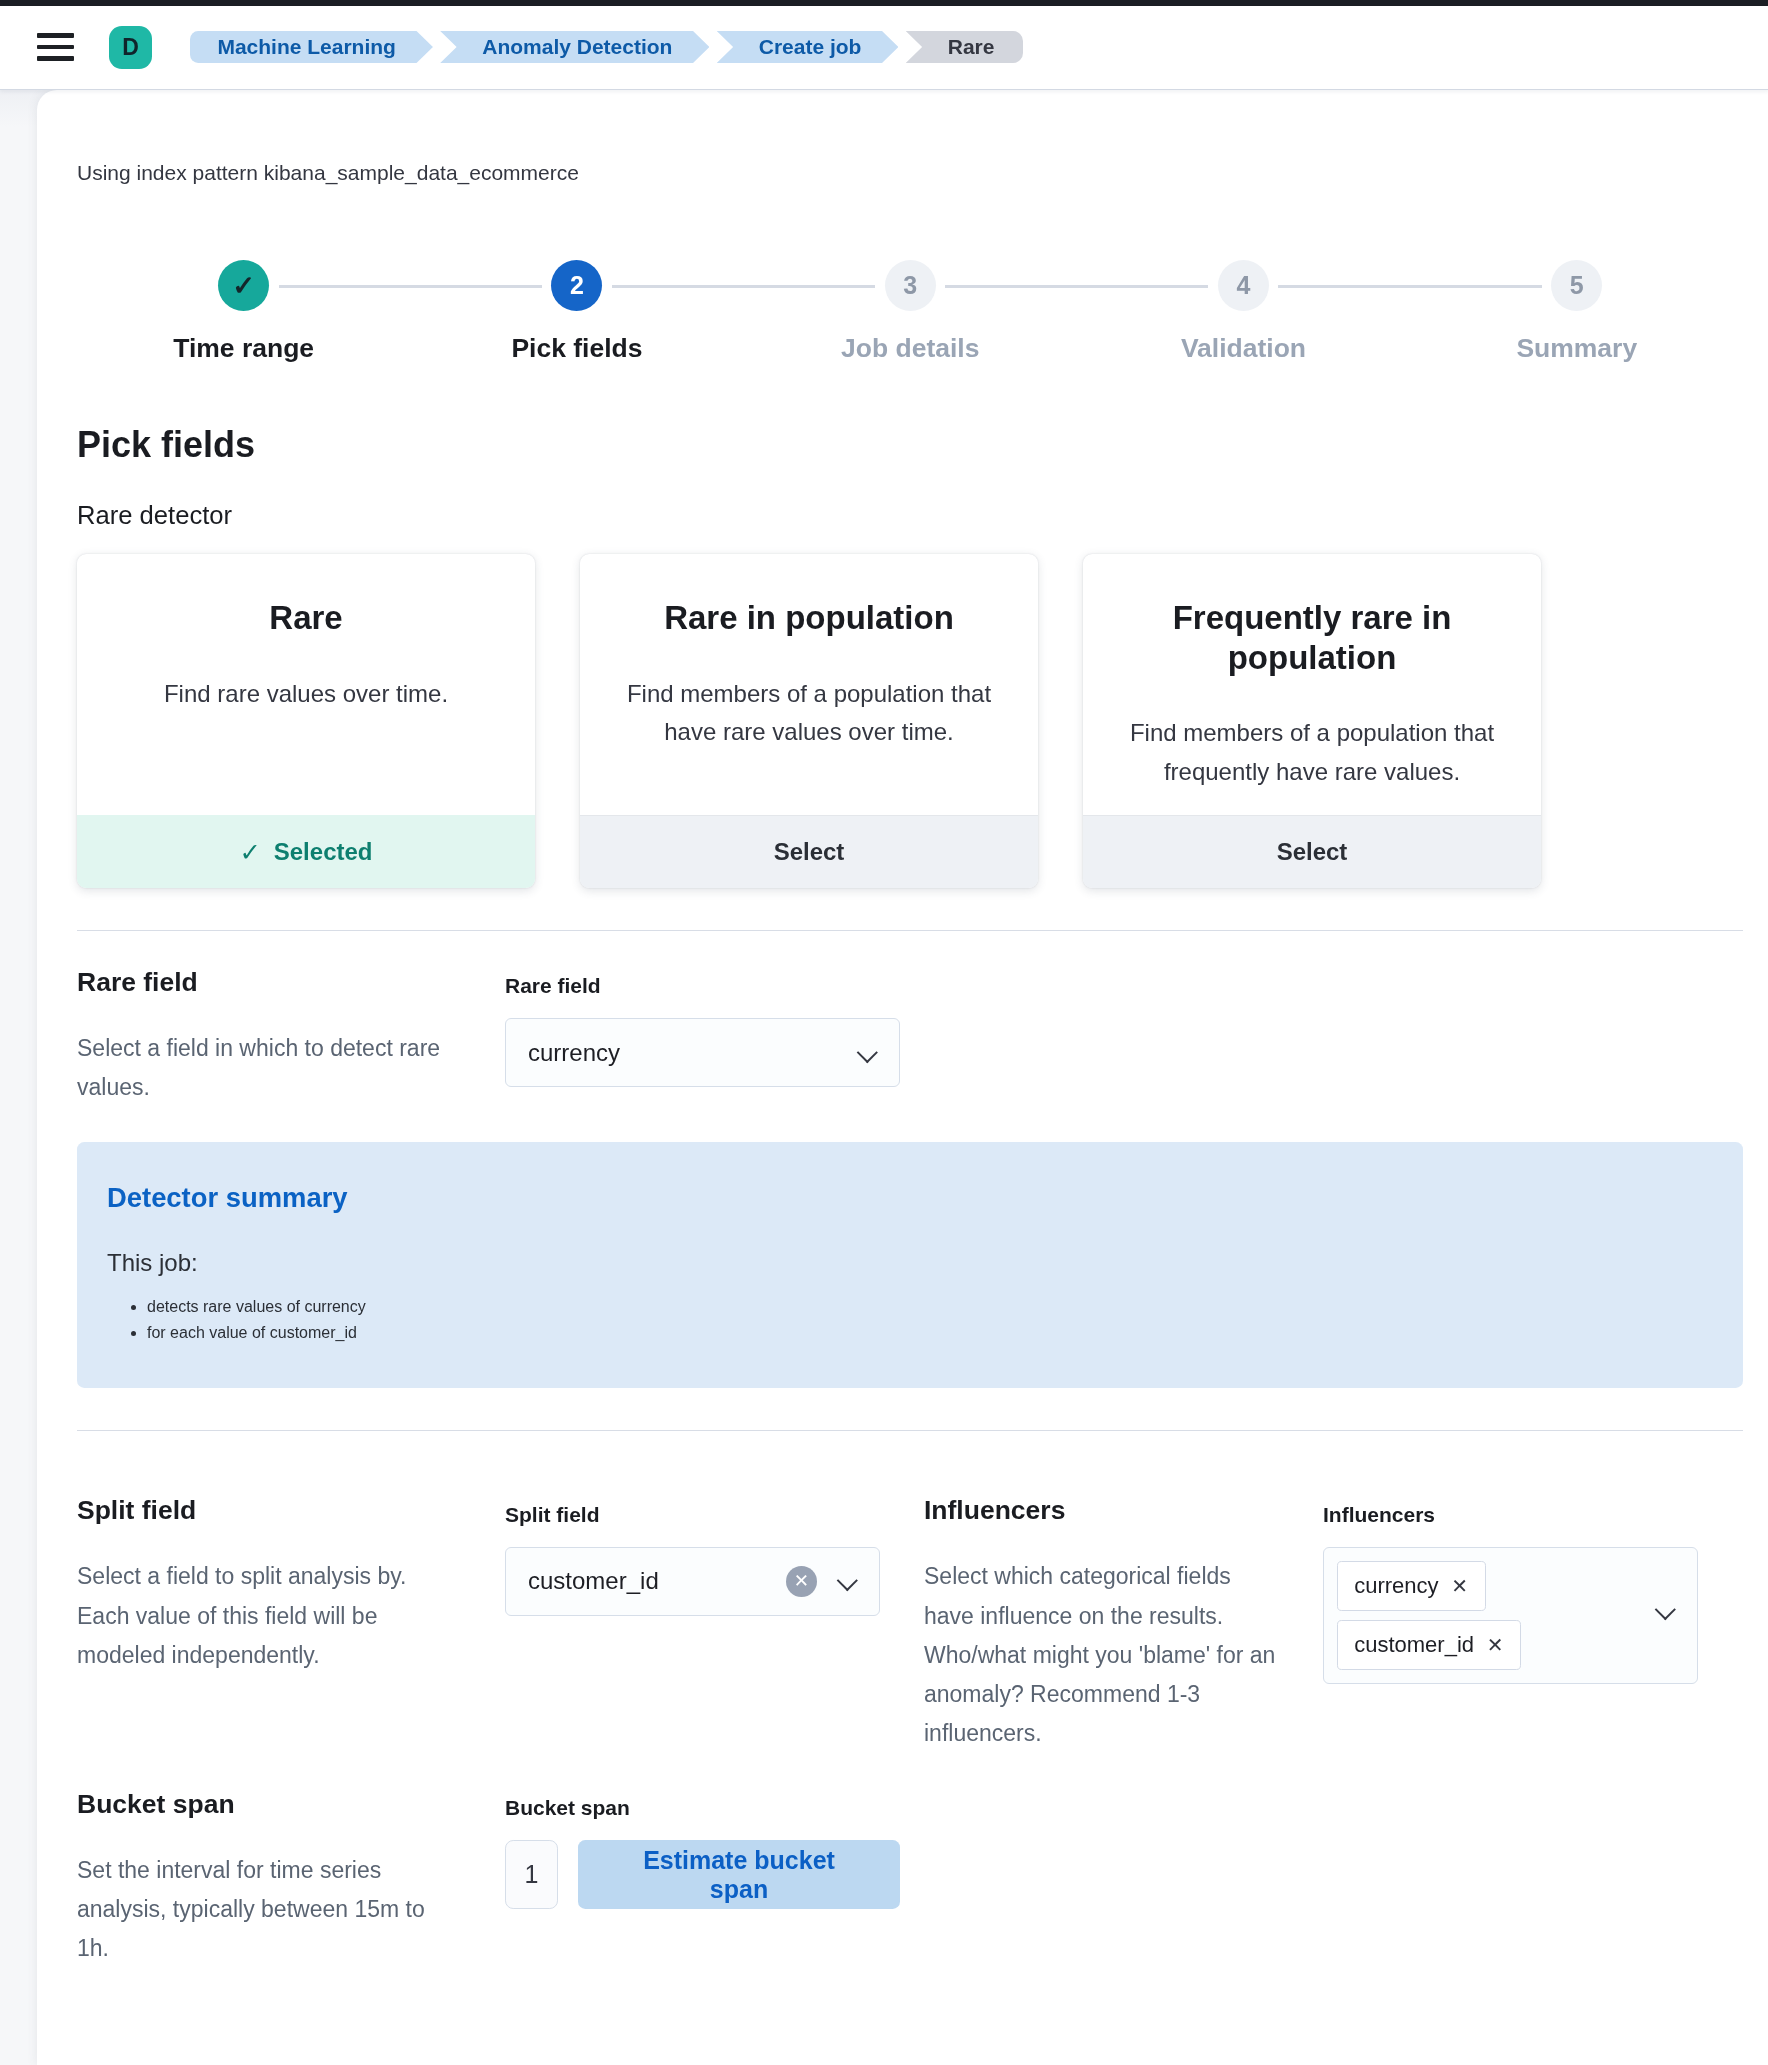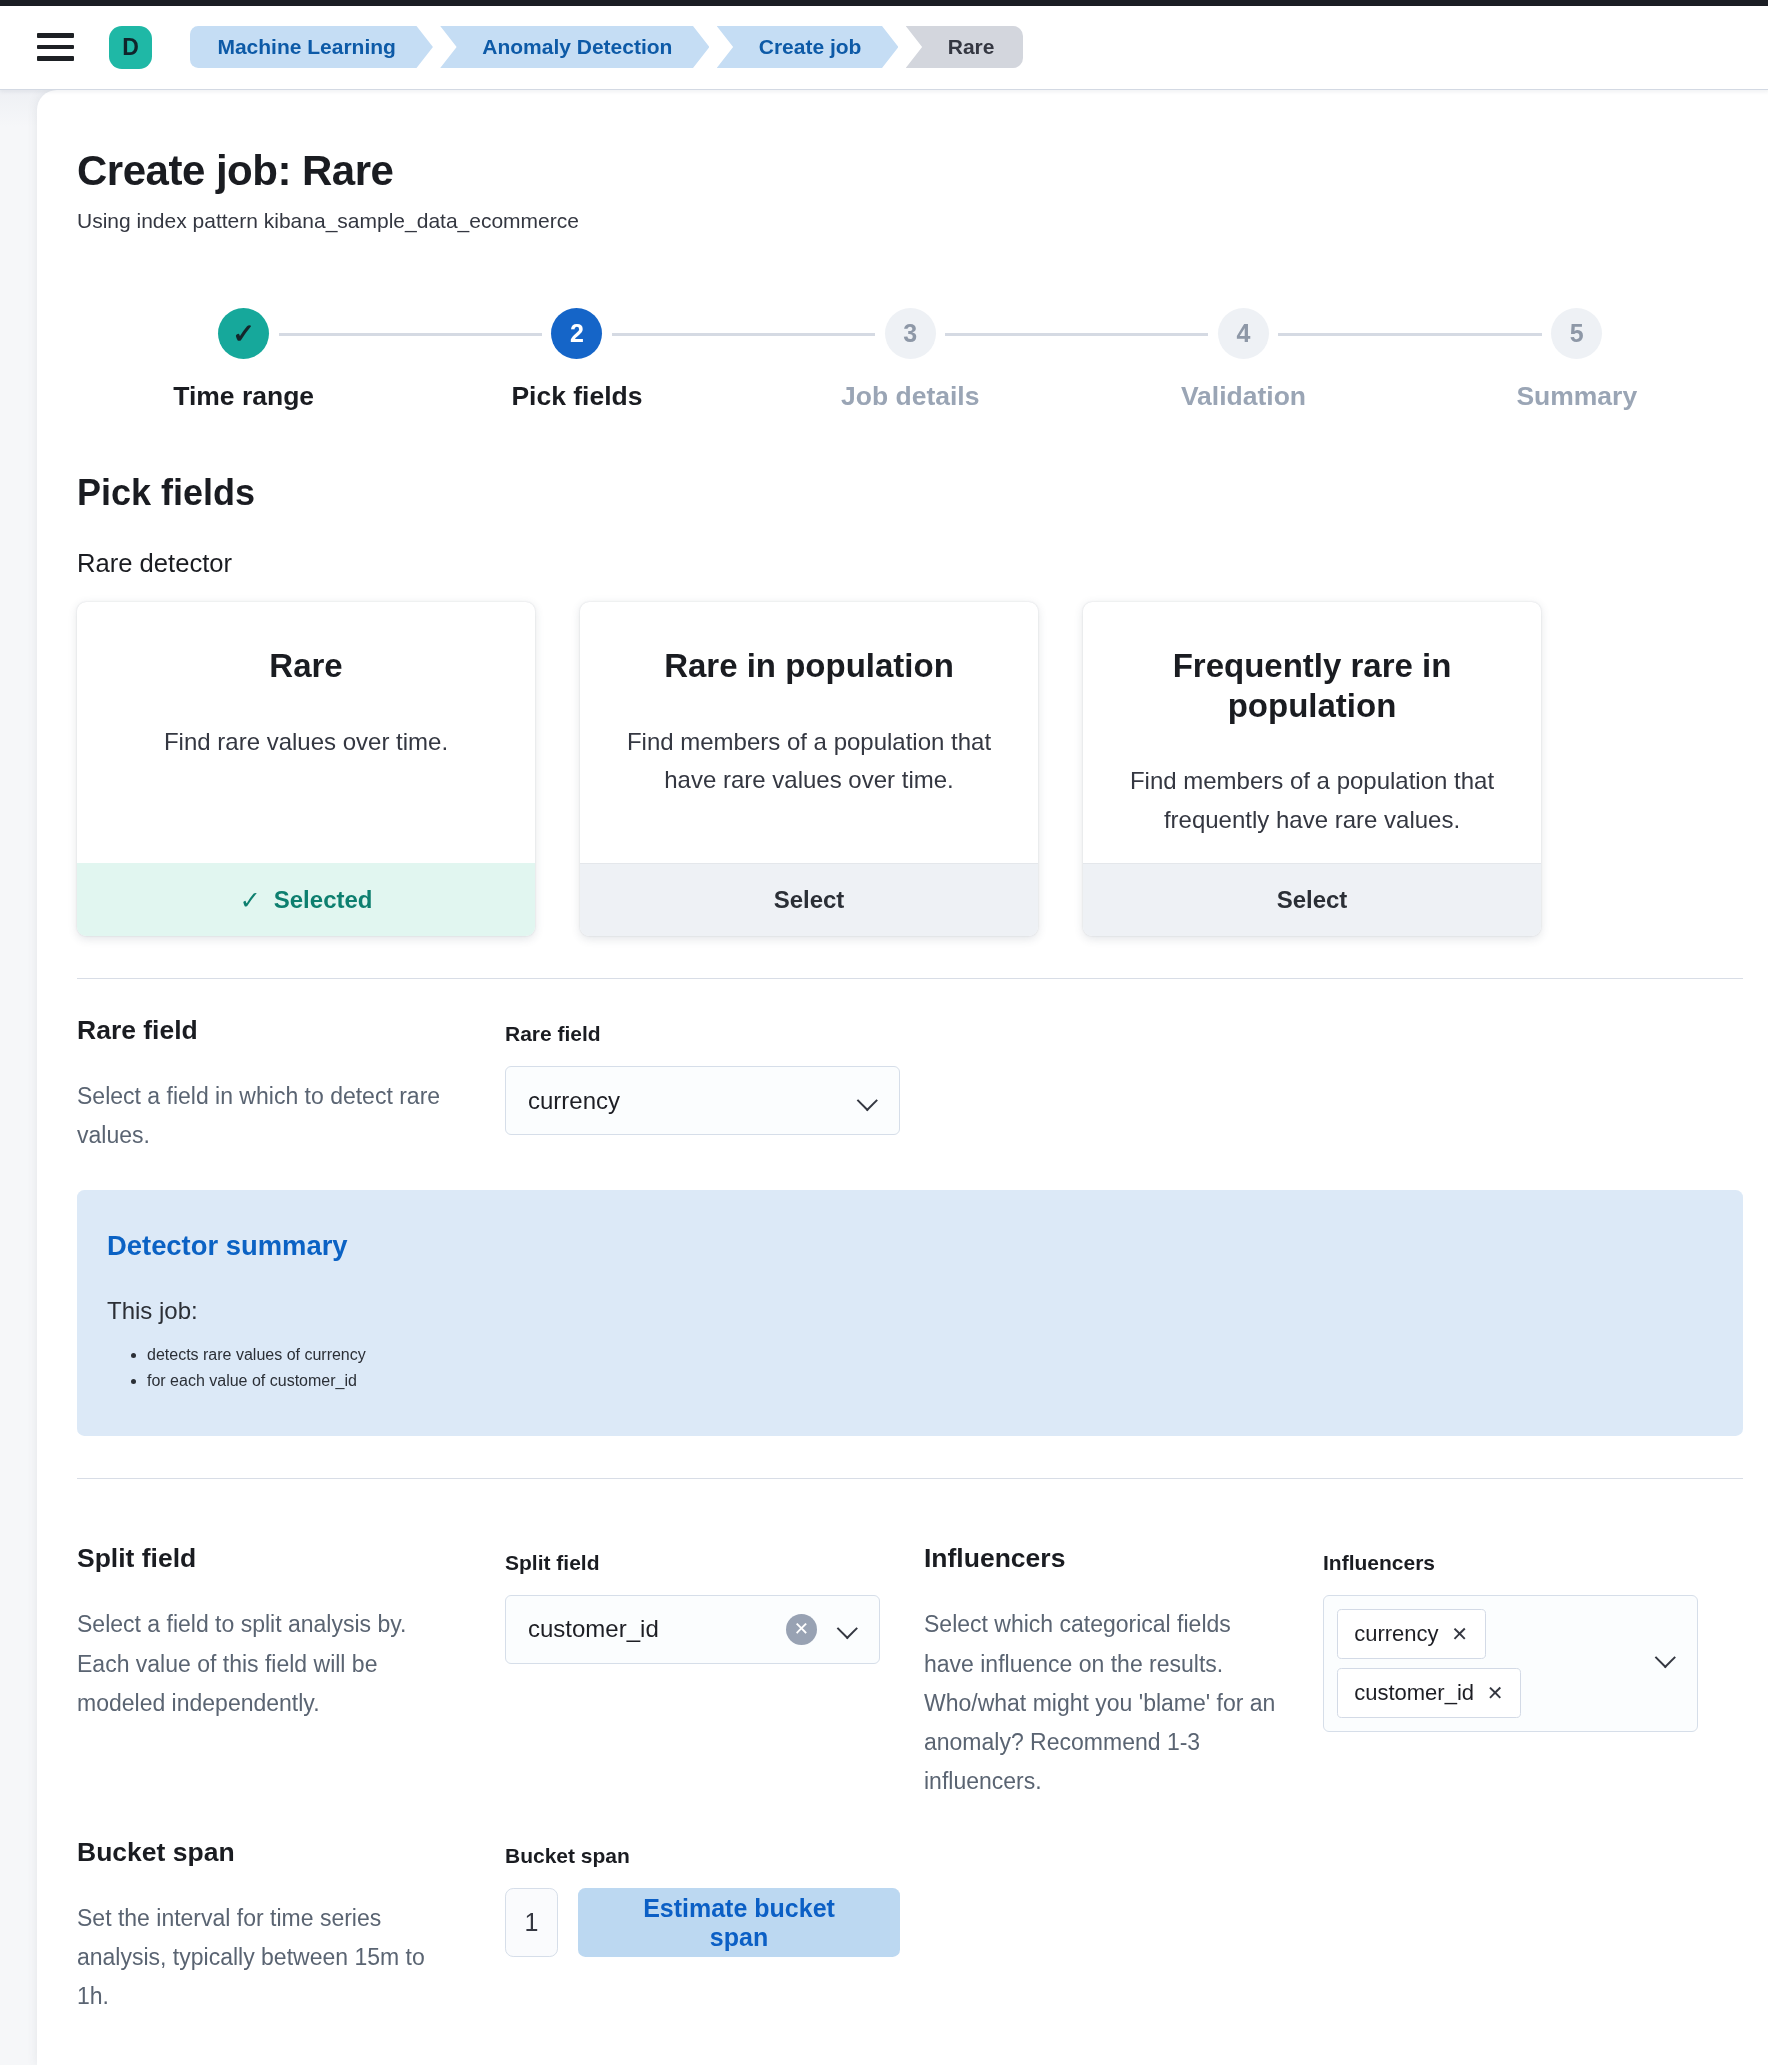--- a/index.html
+++ b/index.html
@@ -11,21 +11,21 @@
   .topbar { height:84px; background:#ffffff; display:flex; align-items:center;
             padding:0 37px; border-bottom:0.9px solid #d3d9e3;
             box-shadow:0 1.8px 3.7px rgba(80,90,110,.08); position:relative; z-index:5; }
   .hamburger { width:37px; height:27.4px; display:flex; flex-direction:column;
                justify-content:space-between; cursor:pointer; margin-right:35px; }
   .hamburger span { display:block; height:4.6px; background:#1d2024; border-radius:0.9px; }
   .avatar { width:43px; height:43px; border-radius:12.8px; background:#1fb8a6;
             color:#10242b; font-weight:700; font-size:23px; display:flex;
             align-items:center; justify-content:center; margin-right:38px; }
   .crumbs { display:flex; align-items:center; }
-  .crumb { height:42px; display:flex; align-items:center; background:#c5ddf4;
+  .crumb { height:32px; display:flex; align-items:center; background:#c5ddf4;
            color:#0d5aa7; font-weight:600; font-size:21px; white-space:nowrap;
            padding:0 37px 0 27.4px; position:relative; }
   .crumb.first { border-radius:8.2px 0 0 8.2px;
      clip-path:polygon(0 0, calc(100% - 16.4px) 0, 100% 50%, calc(100% - 16.4px) 100%, 0 100%); }
   .crumb.mid { margin-left:7.3px; padding:0 37px 0 42px;
      clip-path:polygon(0 0, calc(100% - 16.4px) 0, 100% 50%, calc(100% - 16.4px) 100%, 0 100%, 16.4px 50%); }
   .crumb.last { margin-left:7.3px; background:#d3d6dd; color:#343741; font-weight:600;
      padding:0 29px 0 42px; border-radius:0 10px 10px 0;
      clip-path:polygon(0 0, 100% 0, 100% 100%, 0 100%, 16.4px 50%); }
 
@@ -125,21 +125,20 @@
     <div class="crumb first">Machine Learning</div>
     <div class="crumb mid">Anomaly Detection</div>
     <div class="crumb mid">Create job</div>
     <div class="crumb last">Rare</div>
   </nav>
 </header>
 
 <div class="page-bg">
 <main class="panel">
 
-  <h1 class="page-title">Create job: Rare</h1>
   <div class="page-subtitle">Using index pattern kibana_sample_data_ecommerce</div>
 
   <div class="stepper">
     <div class="step complete">
       <i class="line-r"></i>
       <div class="step-circle">✓</div>
       <div class="step-label">Time range</div>
     </div>
     <div class="step active">
       <i class="line-l"></i>

